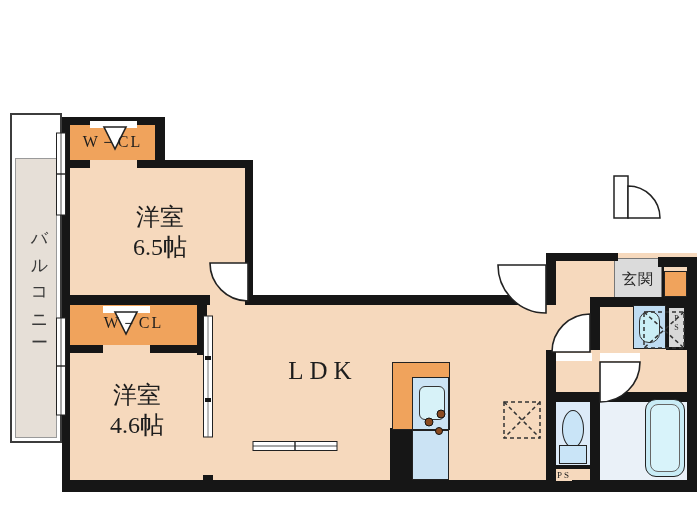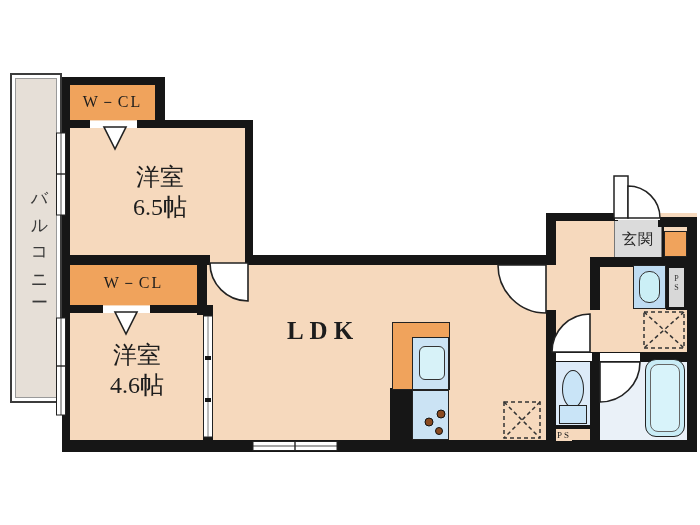--- a/index.html
+++ b/index.html
@@ -1,18 +1,18 @@
 <!DOCTYPE html>
 <html><head>
 <meta charset="utf-8">
 <style>
   html,body{margin:0;padding:0;background:#ffffff;}
   #plan{position:relative;width:700px;height:525px;background:#ffffff;overflow:hidden;
         font-family:"Liberation Serif","DejaVu Serif",serif;}
-  .abs{position:absolute;}
+  .abs{position:absolute;margin-top:40px;}
   .room{background:#F6D9BD;}
   .wall{background:#161616;}
   .closet{background:#F0A35C;}
   .label{color:#1d1d1d;text-align:center;line-height:1.25;}
   .vtext{writing-mode:vertical-rl;text-orientation:upright;}
   svg.overlay{position:absolute;left:0;top:0;pointer-events:none;}
 </style>
 </head>
 <body>
 
@@ -157,18 +157,18 @@
   </div>
 
   <div class="abs label" style="left:70px;top:273px;width:127px;font-size:16px;letter-spacing:2px;">W－CL</div>
 
   <div class="abs label" style="left:66px;top:340px;width:142px;font-size:24px;">
     <span>洋室</span><br>
     <span>4.6帖</span>
   </div>
 
   <div class="abs label" style="left:248px;top:315px;width:150px;font-size:25px;">
-    <span style="letter-spacing:6px;font-weight:bold;">LDK</span><br>
+    <span style="letter-spacing:6px;">LDK</span><br>
   </div>
 
   <div class="abs label" style="left:614px;top:230px;width:48px;font-size:15px;letter-spacing:1px;">玄関</div>
 
 </div>
 
 </body></html>

